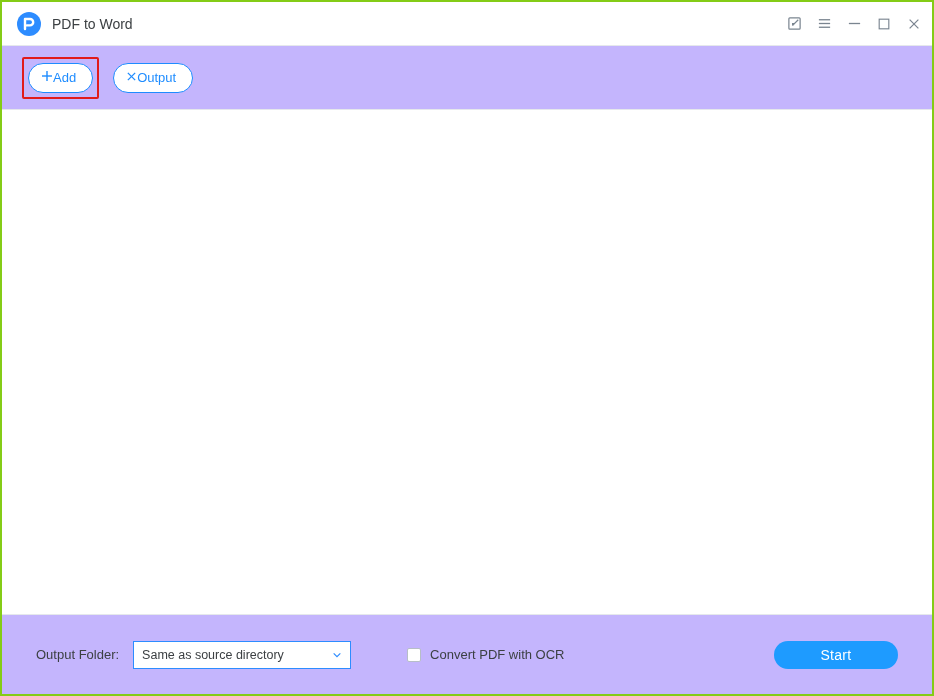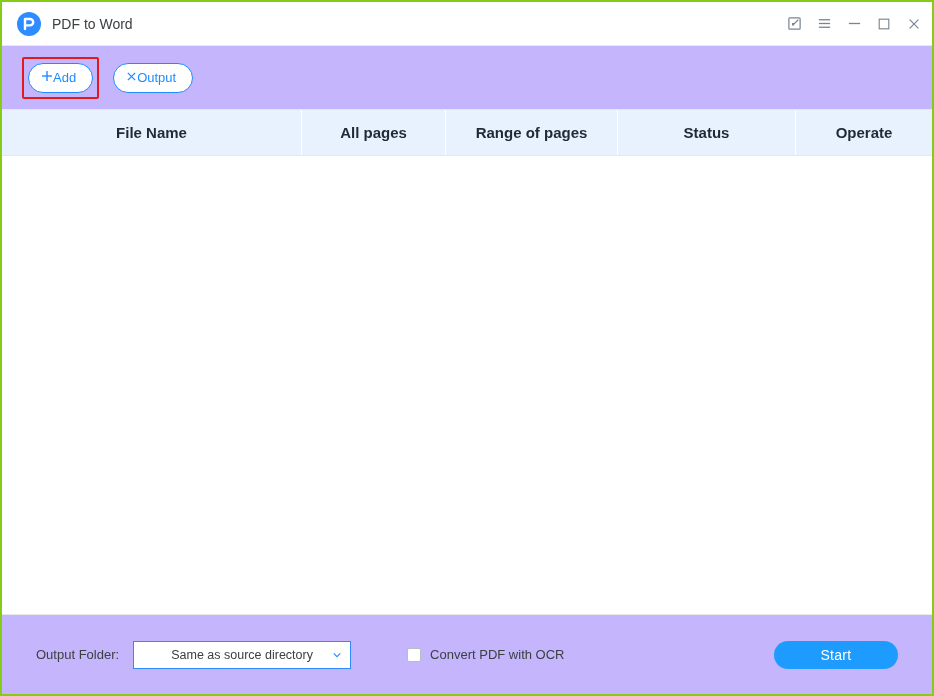--- a/index.html
+++ b/index.html
@@ -92,21 +92,20 @@
   .select {
     width: 218px; height: 28px;
     border: 1px solid #2d8cff;
     display: flex; align-items: center;
     padding: 0 8px;
     font-size: 12.5px;
     color: #3c4043;
     position: relative;
     background: #ffffff;
     cursor: pointer;
-    justify-content: center;
   }
   .select .chev {
     position: absolute; right: 8px; top: 50%; transform: translateY(-50%);
     display: inline-flex;
   }
   .ocr-wrap { display: flex; align-items: center; gap: 9px; margin-left: 42px; }
   .checkbox {
     width: 14px; height: 14px;
     border: 1px solid #b7bec7;
     border-radius: 2px;
@@ -190,27 +189,20 @@
       <span>
         <svg width="11" height="11" viewBox="0 0 12 12" fill="none" stroke-width="1.4">
           <line x1="2" y1="2" x2="10" y2="10"></line>
           <line x1="10" y1="2" x2="2" y2="10"></line>
         </svg>
       </span>
       <span>Output</span>
     </button>
   </div>
 
-  <div class="table-header">
-    <div class="th col-filename">File Name</div>
-    <div class="th col-allpages">All pages</div>
-    <div class="th col-range">Range of pages</div>
-    <div class="th col-status">Status</div>
-    <div class="th col-operate">Operate</div>
-  </div>
 
   <div class="table-body"></div>
 
   <div class="bottombar">
     <span class="out-label">Output Folder:</span>
     <div class="select">
       <span>Same as source directory</span>
       <span class="chev">
         <svg width="10" height="10" viewBox="0 0 12 12" fill="none" stroke="#2d8cff" stroke-width="1.4">
           <polyline points="2,4 6,8 10,4"></polyline>

